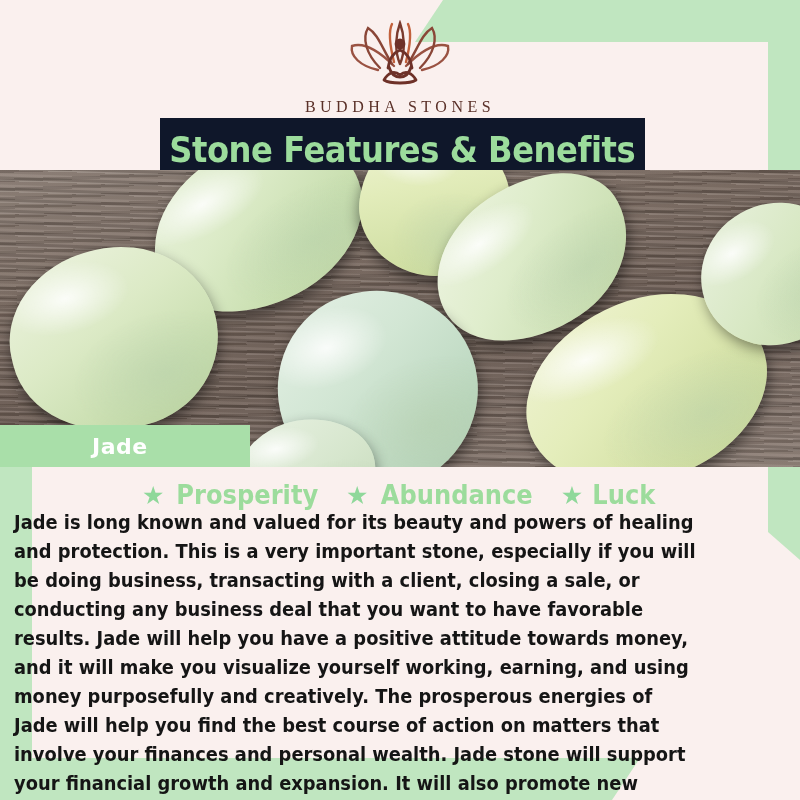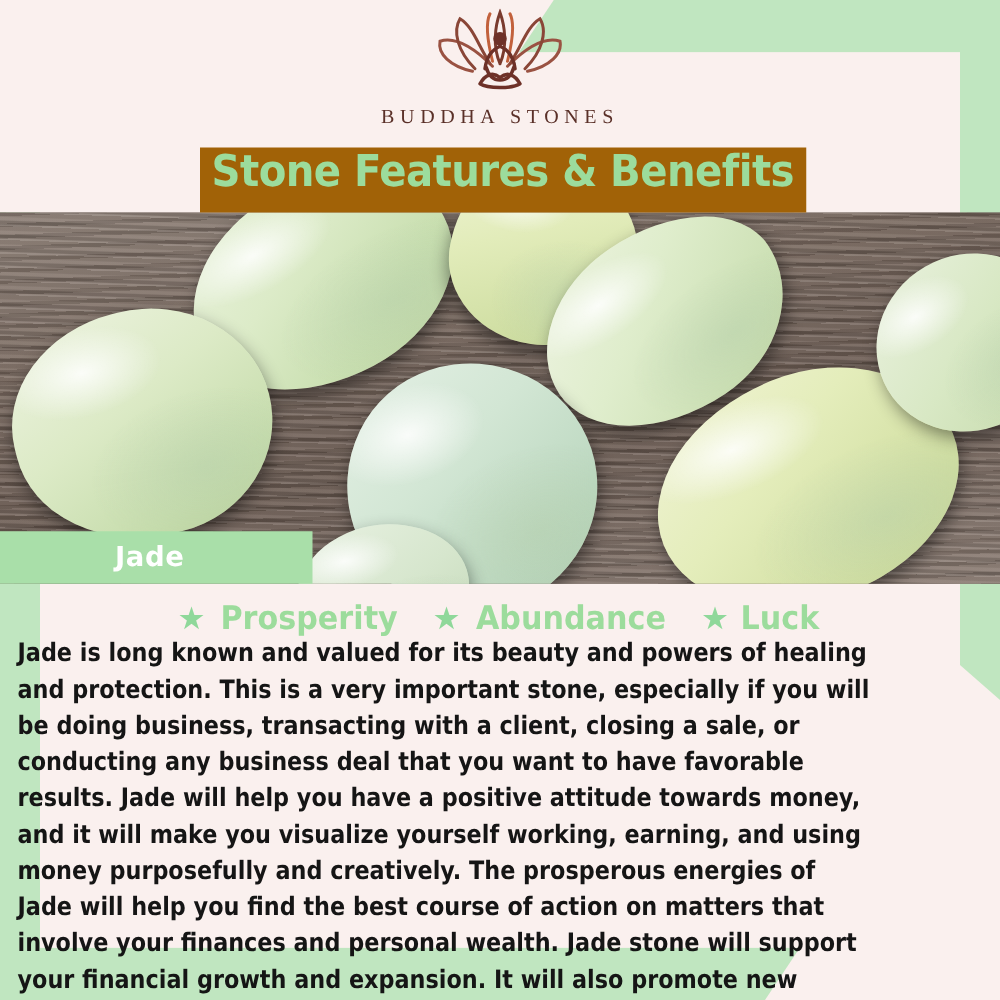--- a/index.html
+++ b/index.html
@@ -40,39 +40,39 @@
   
   #deco-bottom{
     left:0;bottom:0;width:640px;height:42px;
     background:#C0E6C0;
     clip-path:polygon(0 0, 100% 0, calc(100% - 28px) 100%, 0 100%);
   }
 
   
   #logo-block{
     position:relative;z-index:3;
-    padding-top:7px;
+    padding-top:20px;
     text-align:center;
   }
   #lotus-svg{display:block;margin:0 auto;}
   #brand-name{
     margin-top:4px;
     font-family:"Liberation Serif", serif;
     font-size:16px;
     letter-spacing:4.5px;
     color:#5A3028;
     font-weight:400;
   }
 
   
   #title-banner{
     position:absolute;z-index:4;
     top:118px;left:160px;width:485px;height:52px;
-    background:#a16207;
-    display:flex;align-items:flex-start;justify-content:center;
+    background:#0f172a;
+    display:flex;align-items:flex-end;justify-content:center;
   }
   #title-text{
     font-family:"DejaVu Sans", sans-serif;
     font-weight:bold;
     font-size:35px;
     letter-spacing:-0.5px;
     color:#9CDC9C;
     transform:scaleX(0.92);
     white-space:nowrap;
   }

